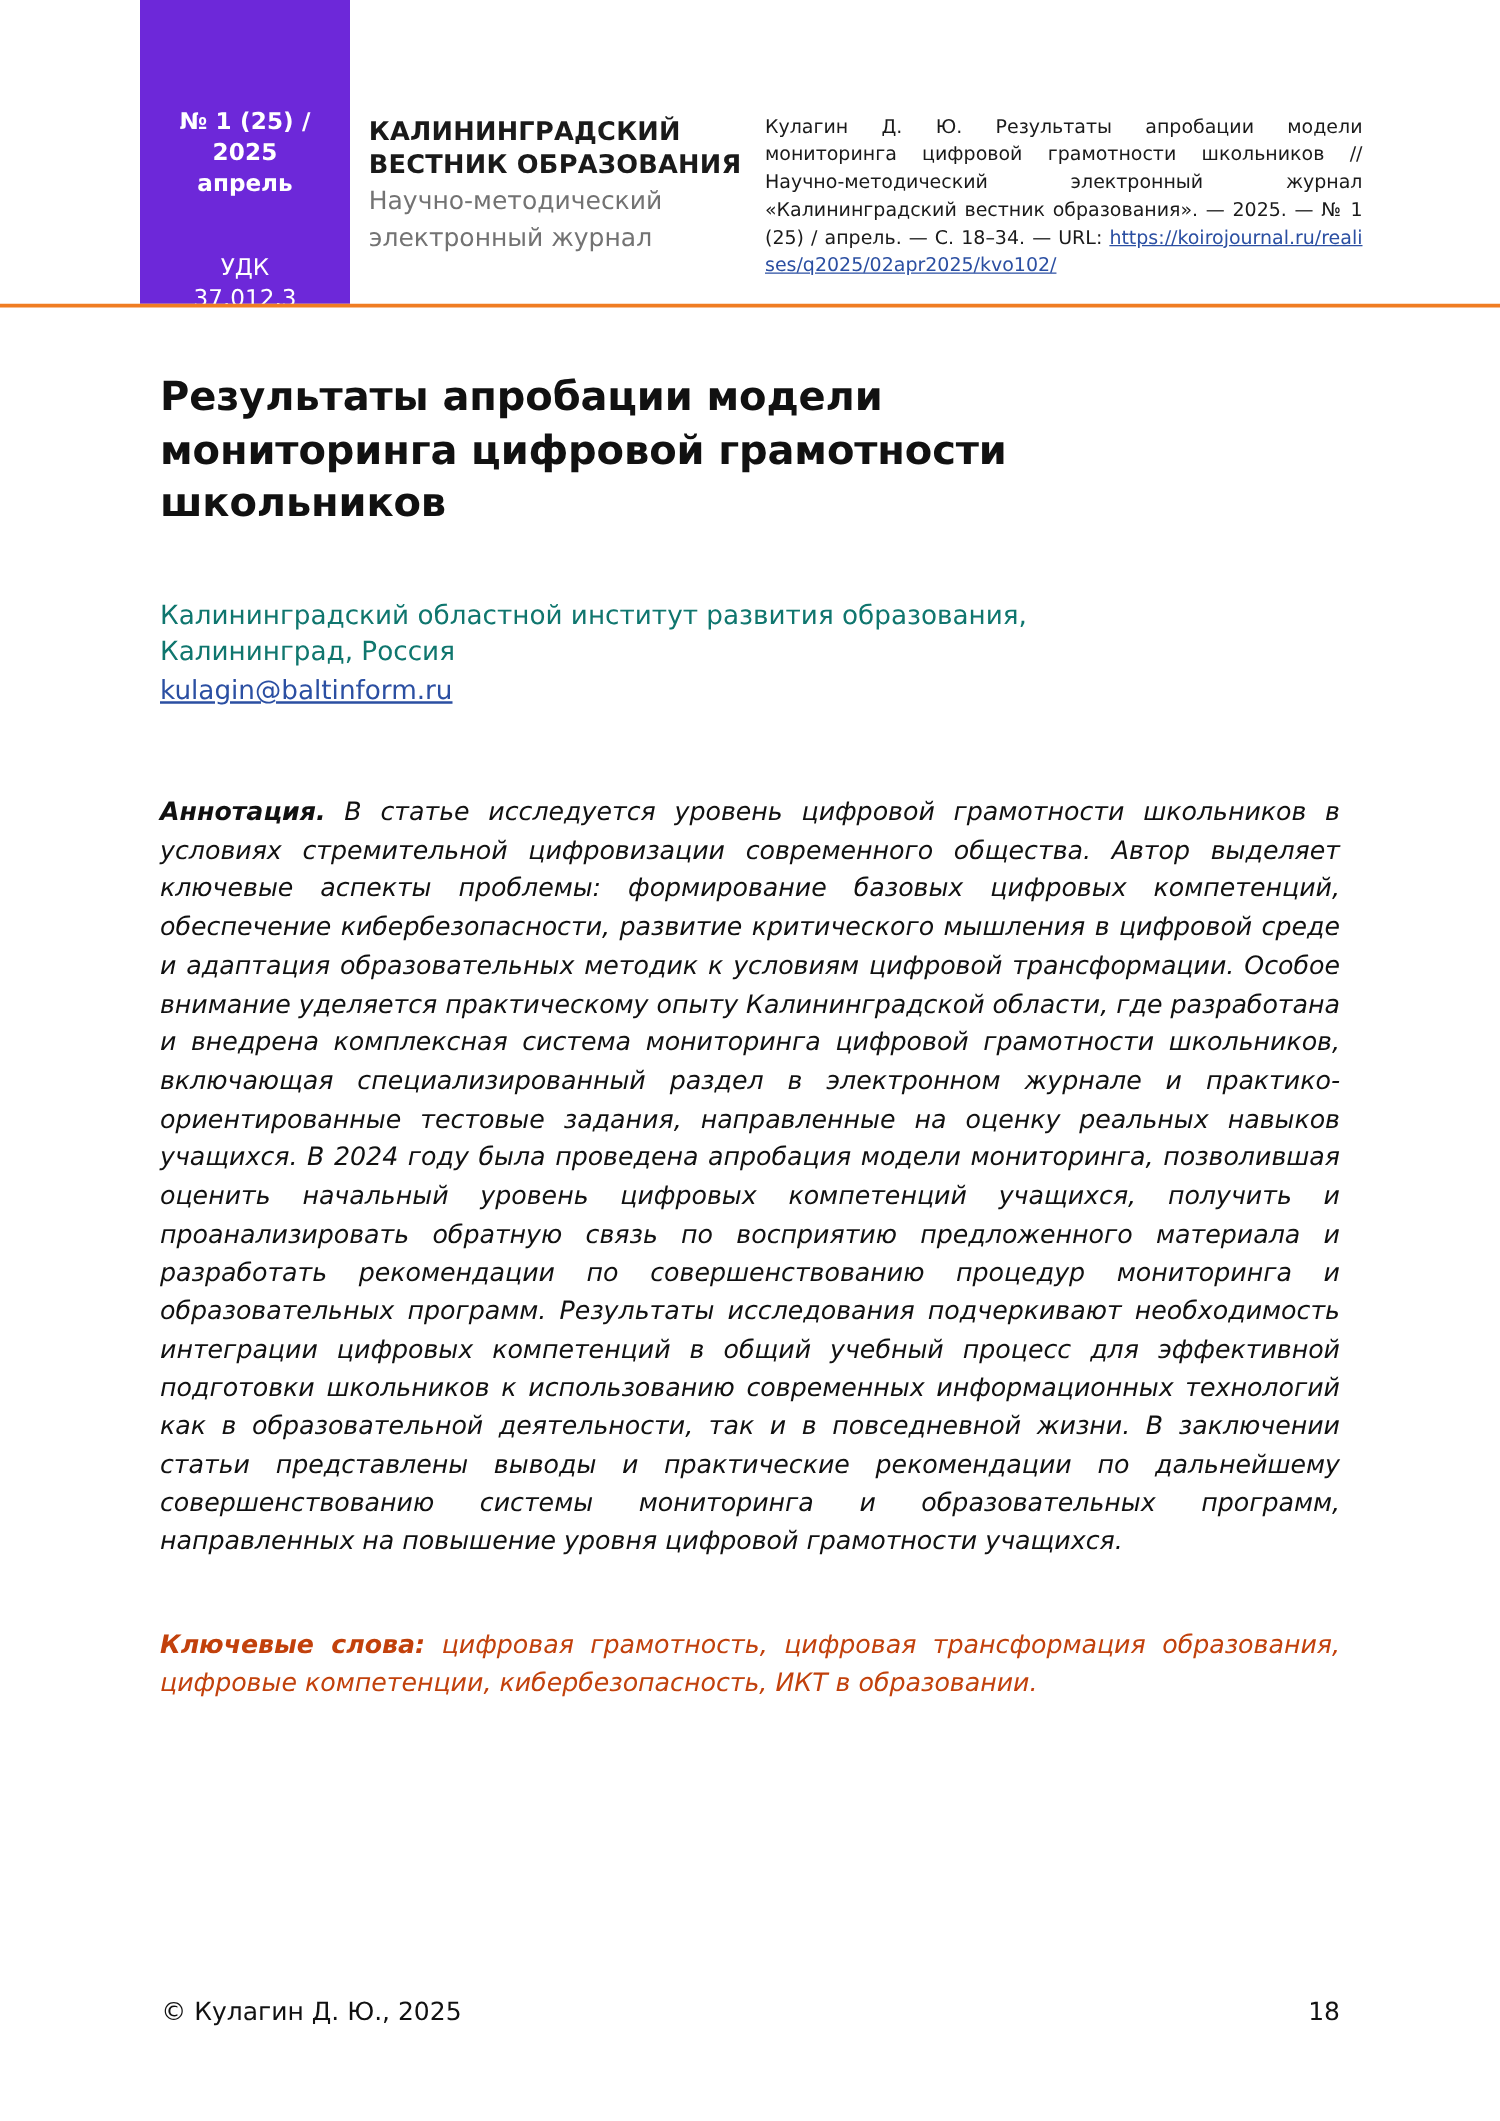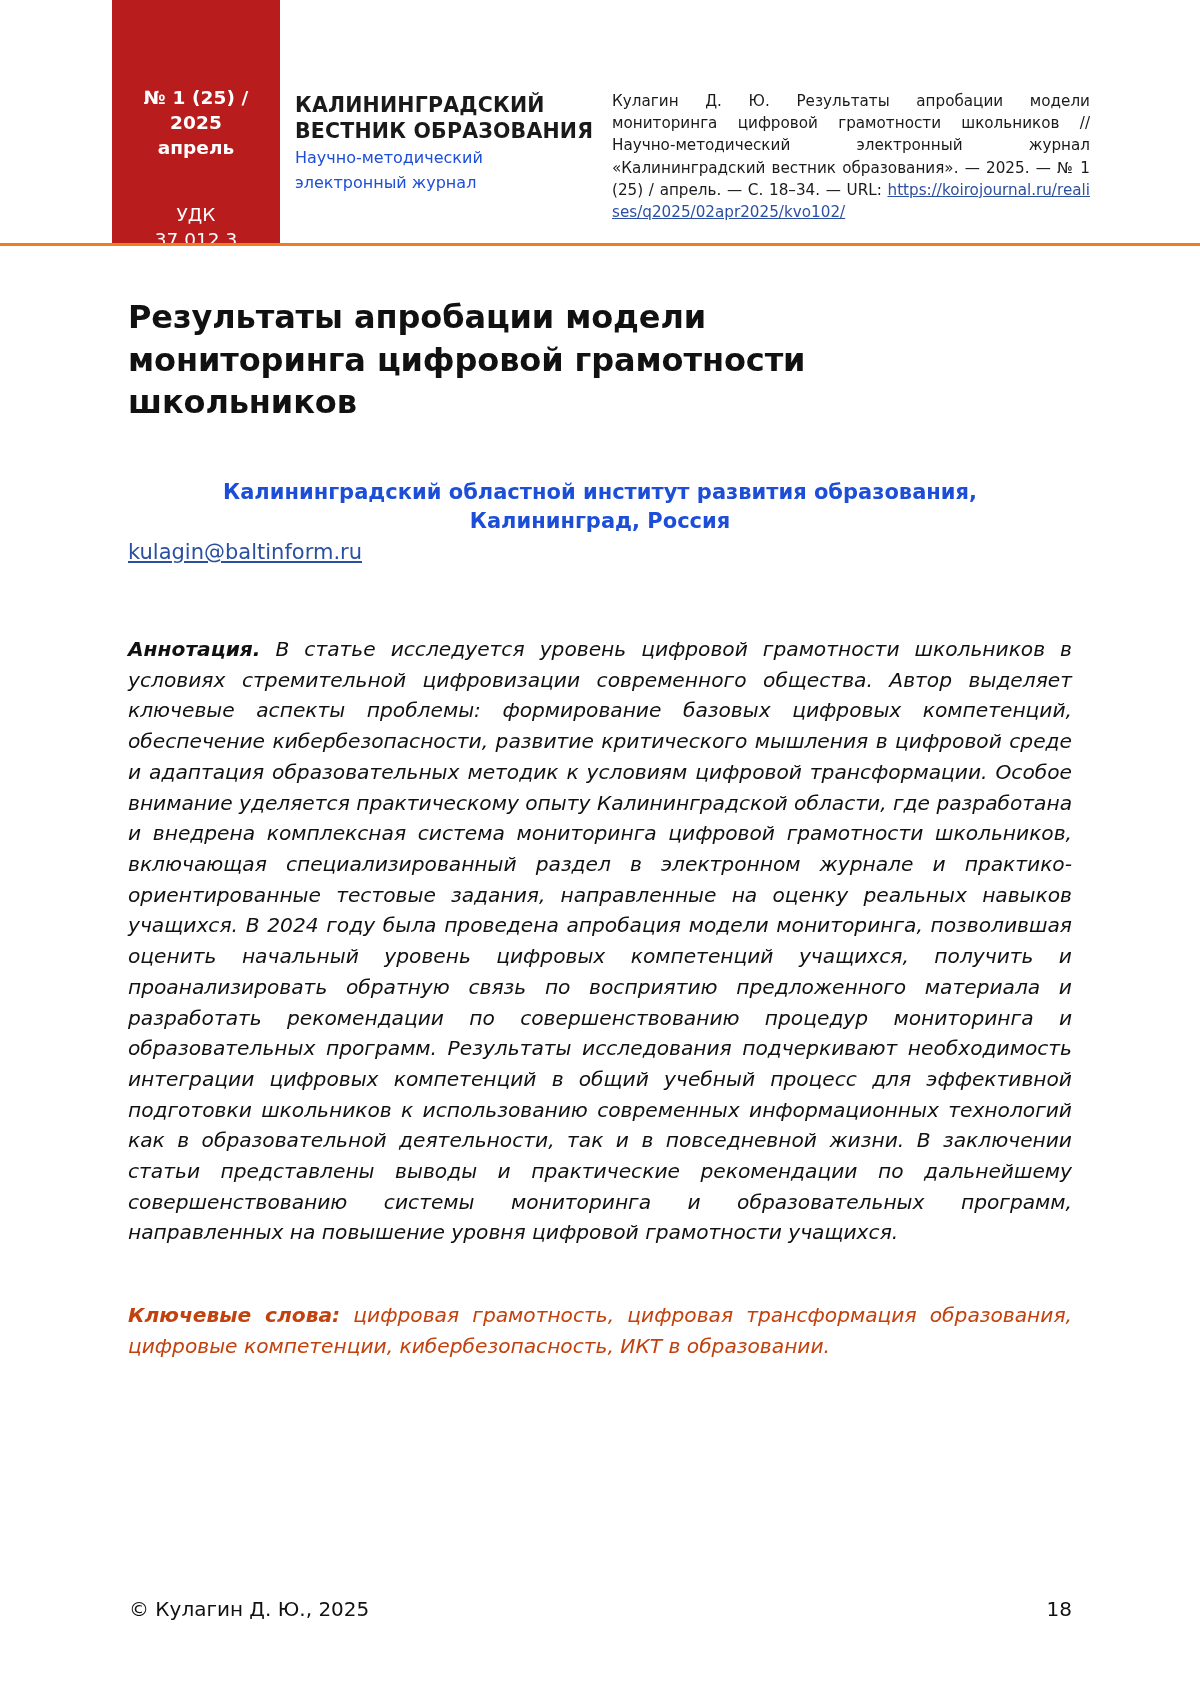--- a/index.html
+++ b/index.html
@@ -20,21 +20,21 @@
   .header {
     position: relative;
     height: 258px;
   }
   .orange-block {
     position: absolute;
     left: 112px;
     top: 0;
     width: 168px;
     height: 243px;
-    background: #b91c1c;
+    background: #6d28d9;
     color: #ffffff;
     box-sizing: border-box;
     padding: 86px 14px 0 14px;
     text-align: center;
   }
   .issue-line {
     font-size: 18.5px;
     font-weight: 700;
     line-height: 1.35;
     letter-spacing: 0.1px;
@@ -64,24 +64,24 @@
   }
   .journal-title .jt-main {
     font-size: 20.5px;
     font-weight: 700;
     line-height: 1.28;
     letter-spacing: 0.2px;
     color: #1a1a1a;
   }
   .journal-title .jt-sub {
     margin-top: 4px;
-    font-size: 16px;
+    font-size: 20px;
     font-weight: 400;
     line-height: 1.28;
-    color: #1d4ed8;
+    color: #737373;
   }
 
   .citation {
     position: absolute;
     left: 612px;
     top: 90px;
     width: 478px;
     font-size: 15.2px;
     line-height: 1.46;
     text-align: justify;
@@ -125,24 +125,23 @@
     margin-top: 54px;
   }
   .author-name {
     font-size: 21px;
     font-weight: 700;
     line-height: 1.42;
     color: #111111;
   }
   .affiliation {
     font-size: 21px;
-    font-weight: 700;
+    font-weight: 400;
     line-height: 1.42;
-    color: #1d4ed8;
-    text-align: center;
+    color: #0f766e;
   }
   .email {
     display: inline-block;
     margin-top: 1px;
     font-size: 21px;
     line-height: 1.42;
     color: #2b4fa2;
     text-decoration: underline;
   }
 

